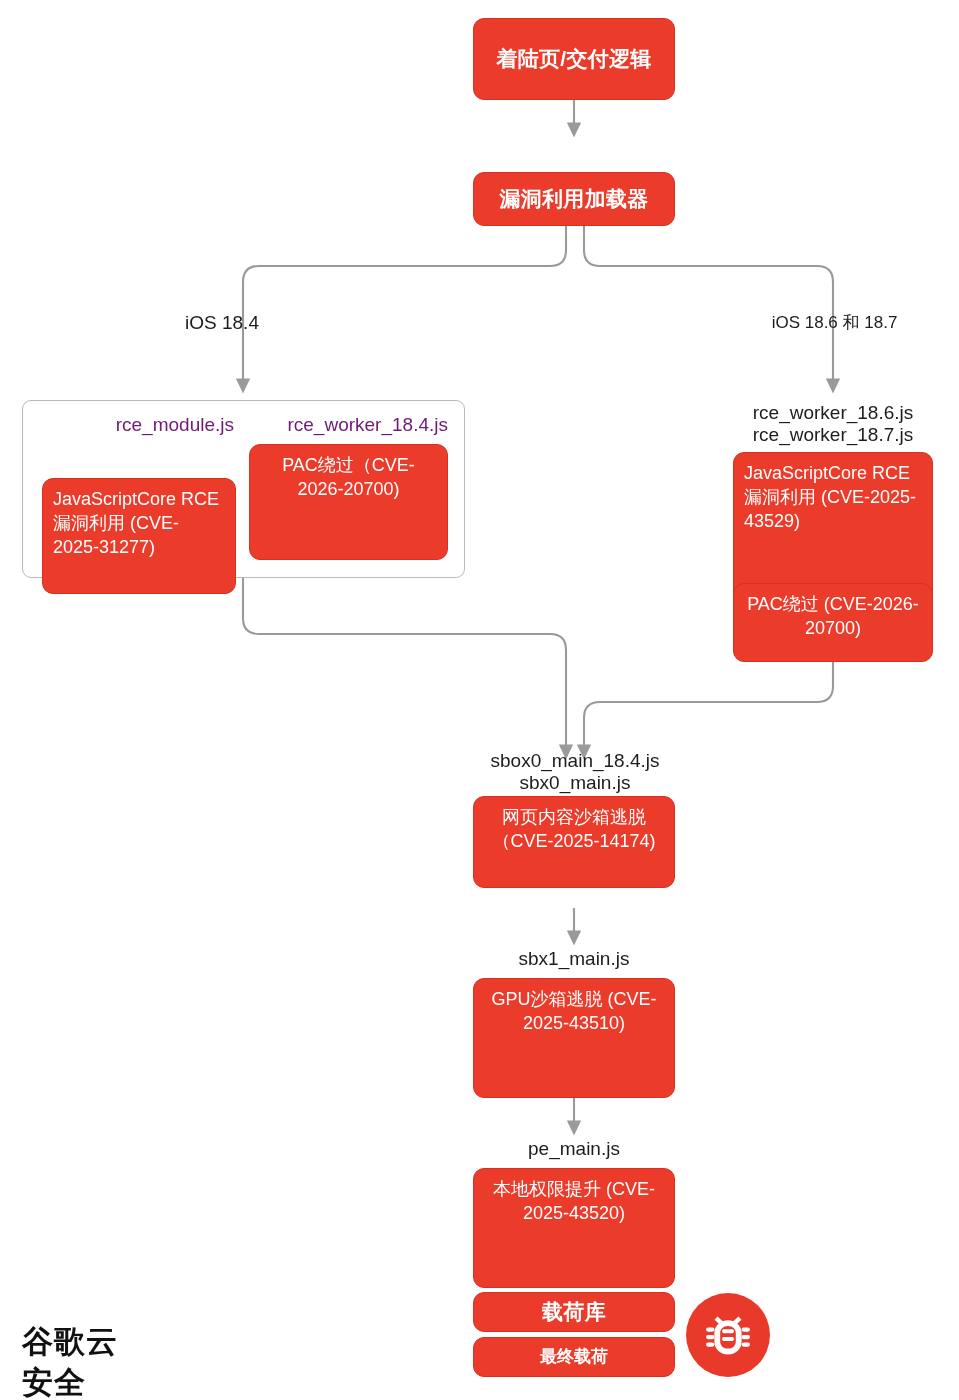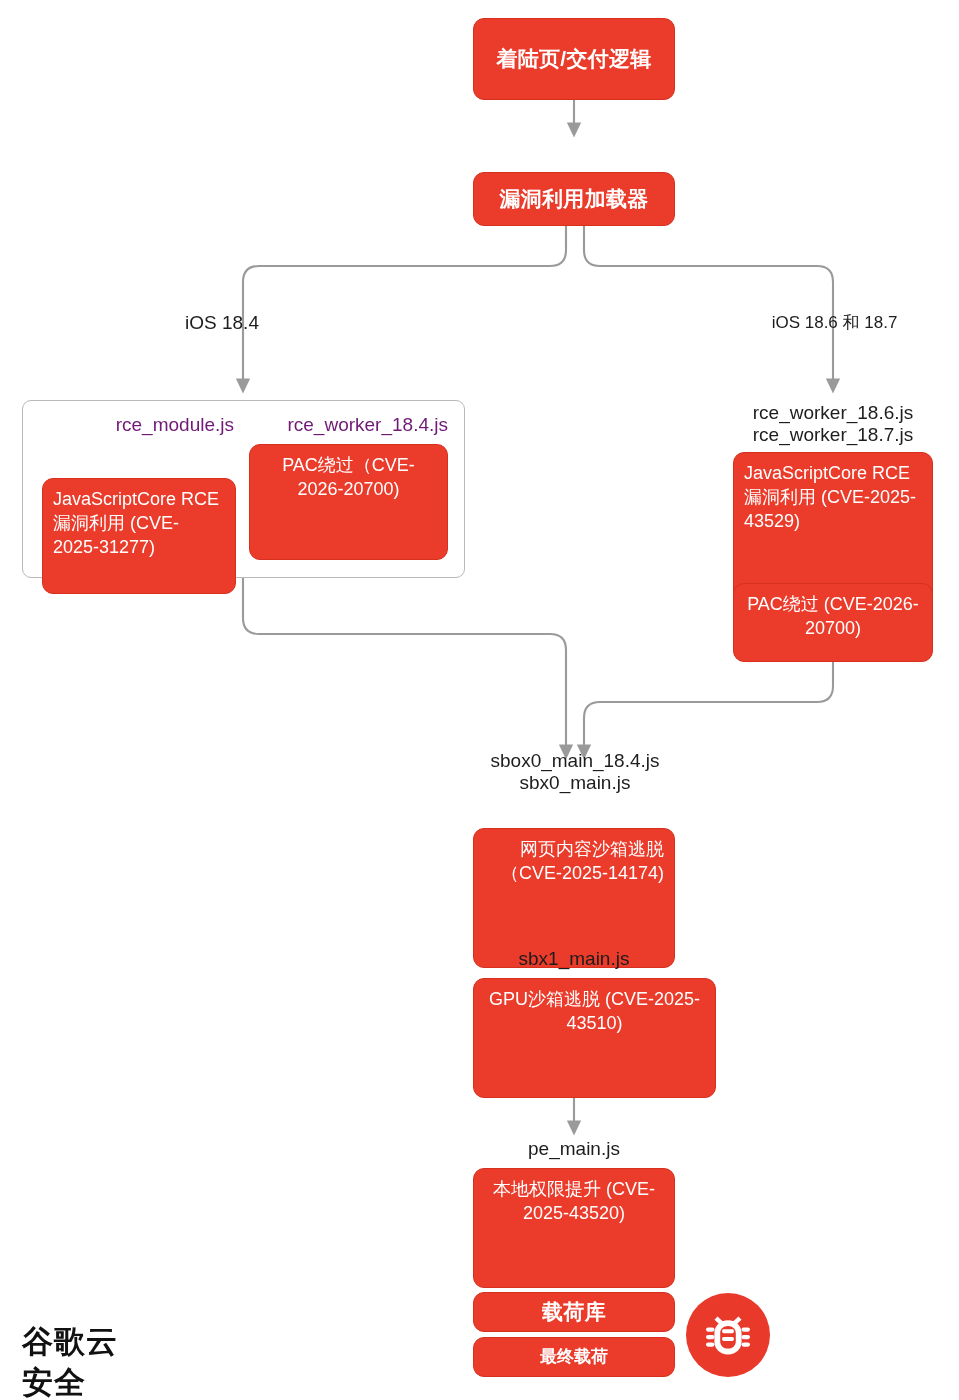--- a/index.html
+++ b/index.html
@@ -157,27 +157,27 @@
     <span class="n-body" style="text-align:left;">JavaScriptCore RCE 漏洞利用 (CVE-2025-43529)</span>
   </div>
 
   <div class="node" style="left:733px;top:583px;width:200px;height:79px;">
     <span class="n-body">PAC绕过 (CVE-2026-20700)</span>
   </div>
 
   <div class="caption" style="left:464px;top:750px;width:222px;">sbox0_main_18.4.js
 sbx0_main.js</div>
 
-  <div class="node" style="left:473px;top:828px;width:202px;height:140px;text-align:right;">
+  <div class="node" style="left:473px;top:796px;width:202px;height:92px;">
     <span class="n-body">网页内容沙箱逃脱（CVE-2025-14174)</span>
   </div>
 
   <div class="caption" style="left:474px;top:948px;width:200px;">sbx1_main.js</div>
 
-  <div class="node" style="left:473px;top:978px;width:243px;height:120px;">
+  <div class="node" style="left:473px;top:978px;width:202px;height:120px;">
     <span class="n-body">GPU沙箱逃脱 (CVE-2025-43510)</span>
   </div>
 
   <div class="caption" style="left:474px;top:1138px;width:200px;">pe_main.js</div>
 
   <div class="node" style="left:473px;top:1168px;width:202px;height:120px;">
     <span class="n-body">本地权限提升 (CVE-2025-43520)</span>
   </div>
 
   <div class="node center" style="left:473px;top:1337px;width:202px;height:40px;">

